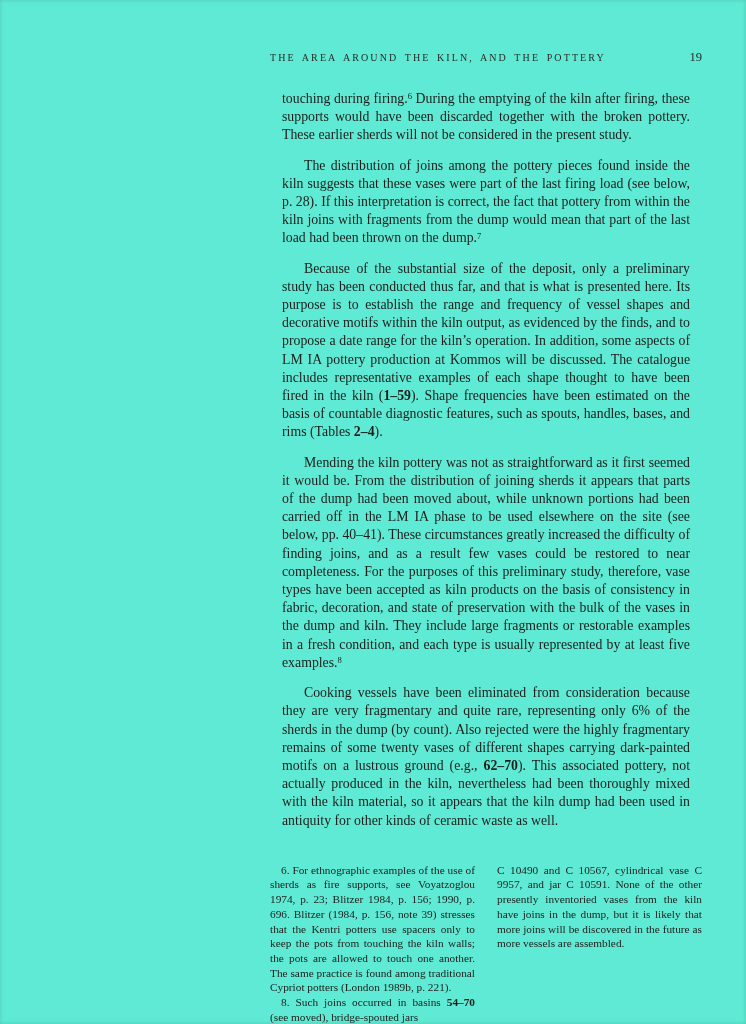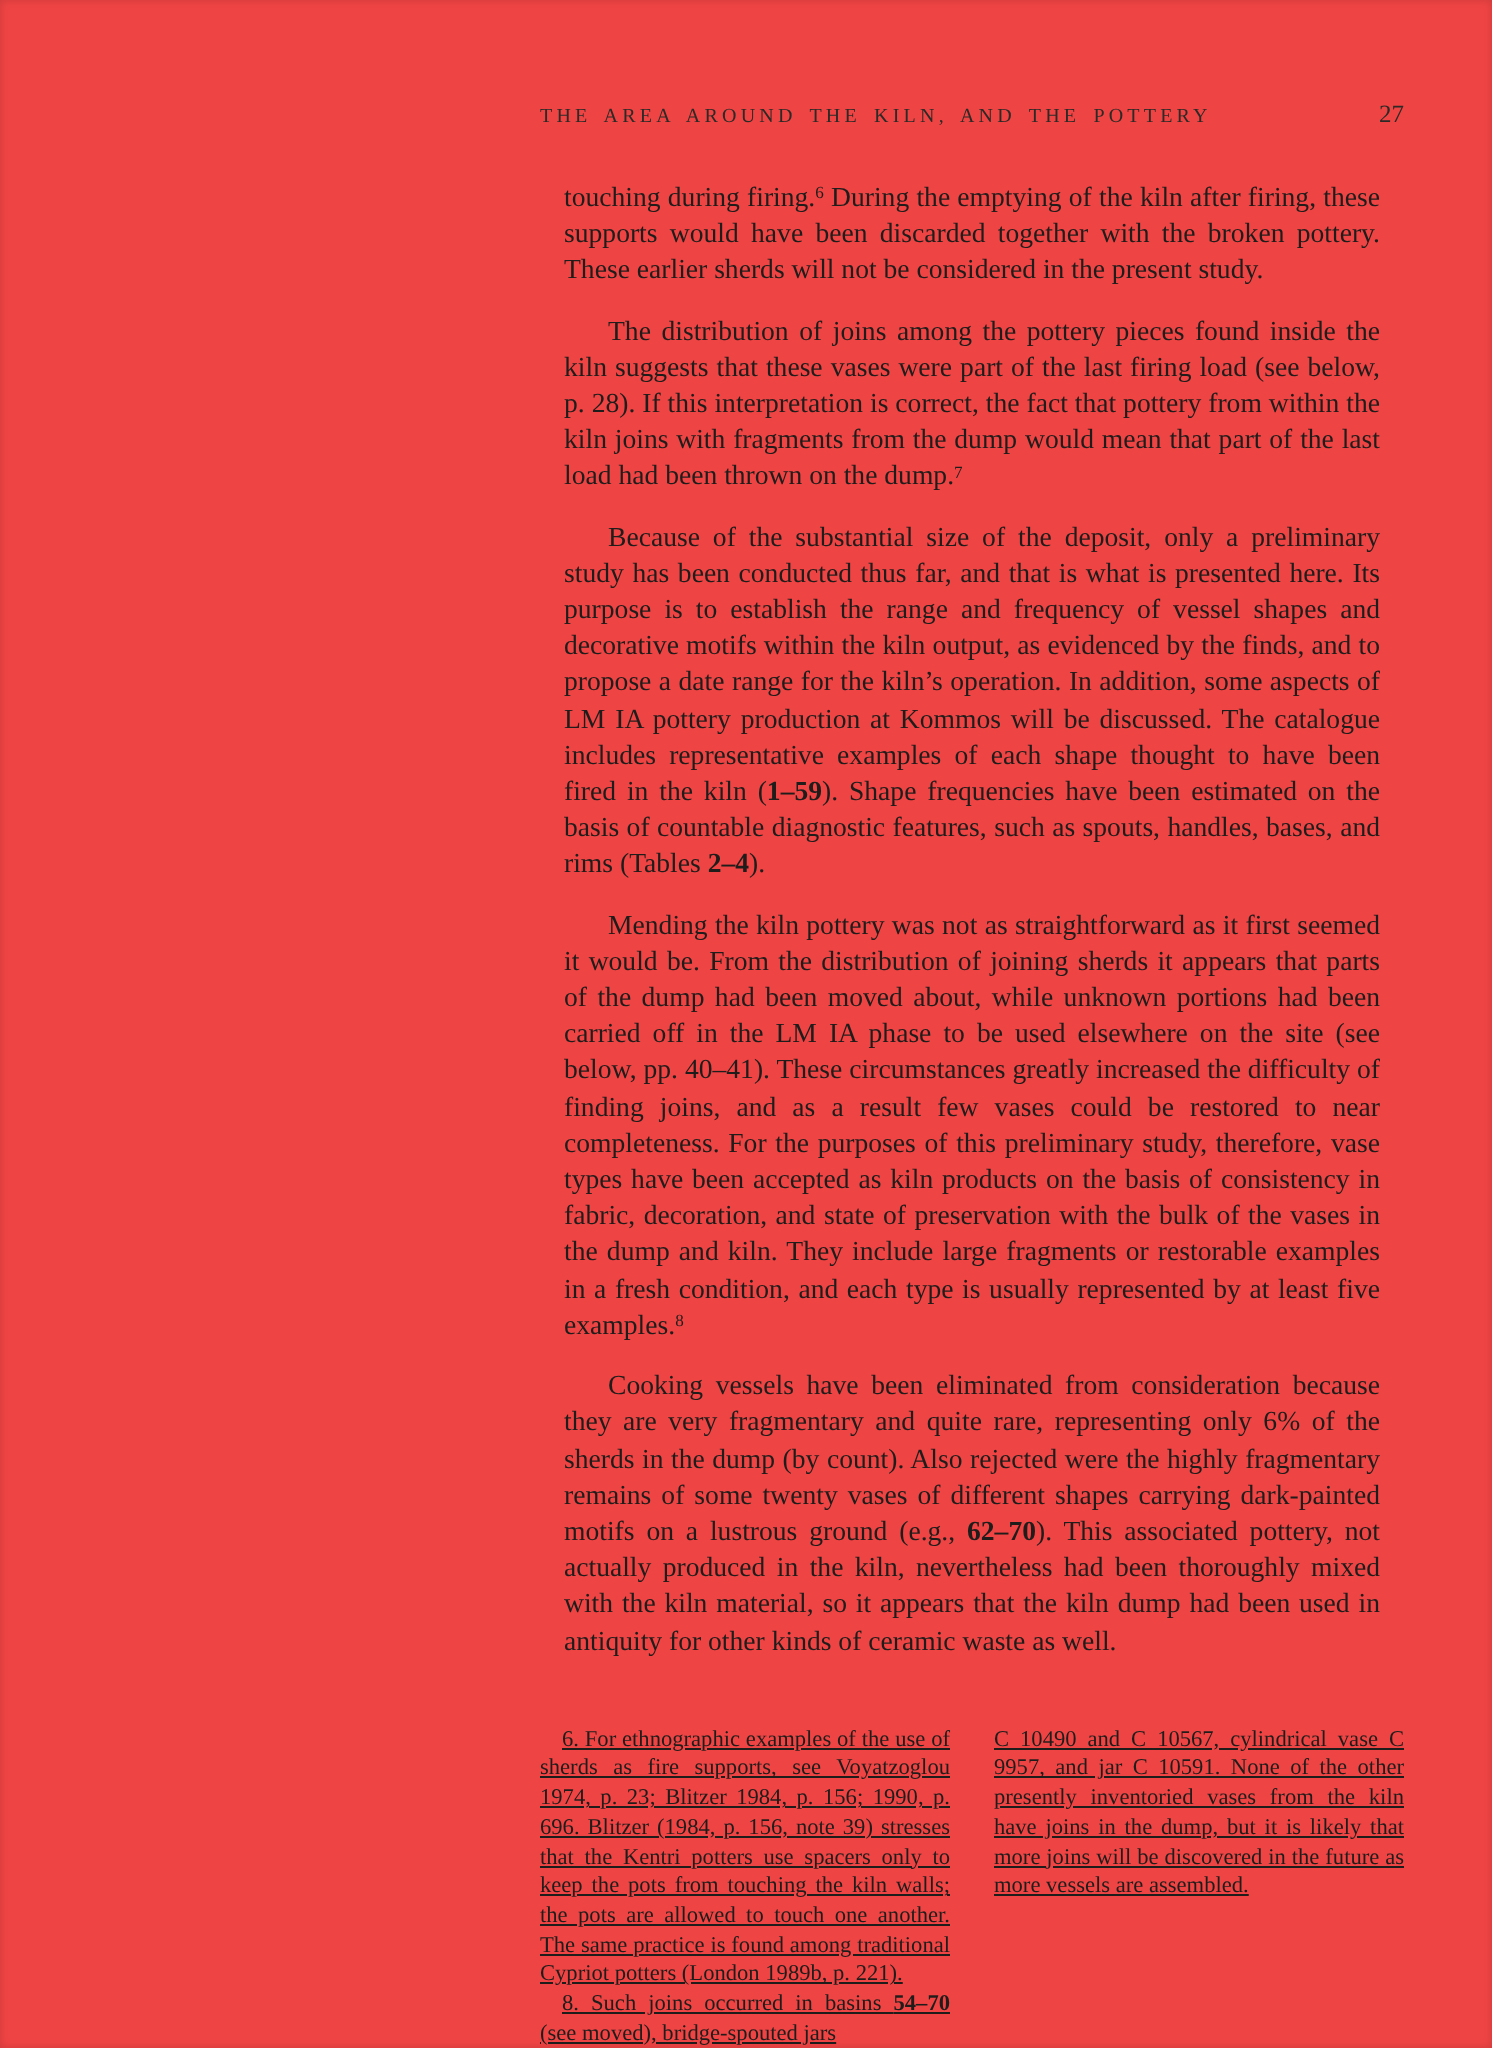--- a/index.html
+++ b/index.html
@@ -5,21 +5,21 @@
   html, body {
     margin: 0;
     padding: 0;
     background: #e9e8e4;
   }
   .page {
     position: relative;
     width: 746px;
     height: 1024px;
     margin: 0 auto;
-    background: #ef4444;
+    background: #5eead4;
     color: #1e1d1b;
     font-family: "Liberation Serif", "DejaVu Serif", serif;
     overflow: hidden;
     box-shadow: 0 0 4px rgba(0,0,0,0.15) inset;
   }
   .text-column {
     position: absolute;
     left: 270px;
     top: 50px;
     width: 432px;
@@ -47,21 +47,20 @@
     line-height: 18.2px;
     text-align: justify;
   }
   .body-text p.indent {
     text-indent: 22px;
   }
   .footnotes {
     display: flex;
     gap: 22px;
     margin-top: 33px;
-    text-decoration: underline;
   }
   .footnote-col {
     width: 205px;
   }
   .footnote-col p {
     margin: 0;
     font-size: 11.3px;
     line-height: 14.7px;
     text-align: justify;
   }
@@ -78,21 +77,21 @@
   b { font-weight: bold; }
 </style>
 </head>
 <body>
 
 <div class="page">
   <div class="text-column">
 
     <div class="running-header">
       <span class="header-title">THE AREA AROUND THE KILN, AND THE POTTERY</span>
-      <span class="header-page-number">27</span>
+      <span class="header-page-number">19</span>
     </div>
 
     <div class="body-text">
         <p><span>touching during firing.</span><sup>6</sup><span> During the emptying of the kiln after firing, these supports would have been discarded together with the broken pottery. These earlier sherds will not be considered in the present study.</span></p>
         <p class="indent"><span>The distribution of joins among the pottery pieces found inside the kiln suggests that these vases were part of the last firing load (see below, p. 28). If this interpretation is correct, the fact that pottery from within the kiln joins with fragments from the dump would mean that part of the last load had been thrown on the dump.</span><sup>7</sup></p>
         <p class="indent"><span>Because of the substantial size of the deposit, only a preliminary study has been conducted thus far, and that is what is presented here. Its purpose is to establish the range and frequency of vessel shapes and decorative motifs within the kiln output, as evidenced by the finds, and to propose a date range for the kiln’s operation. In addition, some aspects of LM IA pottery production at Kommos will be discussed. The catalogue includes representative examples of each shape thought to have been fired in the kiln (</span><b>1–59</b><span>). Shape frequencies have been estimated on the basis of countable diagnostic features, such as spouts, handles, bases, and rims (Tables </span><b>2–4</b><span>).</span></p>
         <p class="indent"><span>Mending the kiln pottery was not as straightforward as it first seemed it would be. From the distribution of joining sherds it appears that parts of the dump had been moved about, while unknown portions had been carried off in the LM IA phase to be used elsewhere on the site (see below, pp. 40–41). These circumstances greatly increased the difficulty of finding joins, and as a result few vases could be restored to near completeness. For the purposes of this preliminary study, therefore, vase types have been accepted as kiln products on the basis of consistency in fabric, decoration, and state of preservation with the bulk of the vases in the dump and kiln. They include large fragments or restorable examples in a fresh condition, and each type is usually represented by at least five examples.</span><sup>8</sup></p>
         <p class="indent"><span>Cooking vessels have been eliminated from consideration because they are very fragmentary and quite rare, representing only 6% of the sherds in the dump (by count). Also rejected were the highly fragmentary remains of some twenty vases of different shapes carrying dark-painted motifs on a lustrous ground (e.g., </span><b>62–70</b><span>). This associated pottery, not actually produced in the kiln, nevertheless had been thoroughly mixed with the kiln material, so it appears that the kiln dump had been used in antiquity for other kinds of ceramic waste as well.</span></p>
       </div>
 

